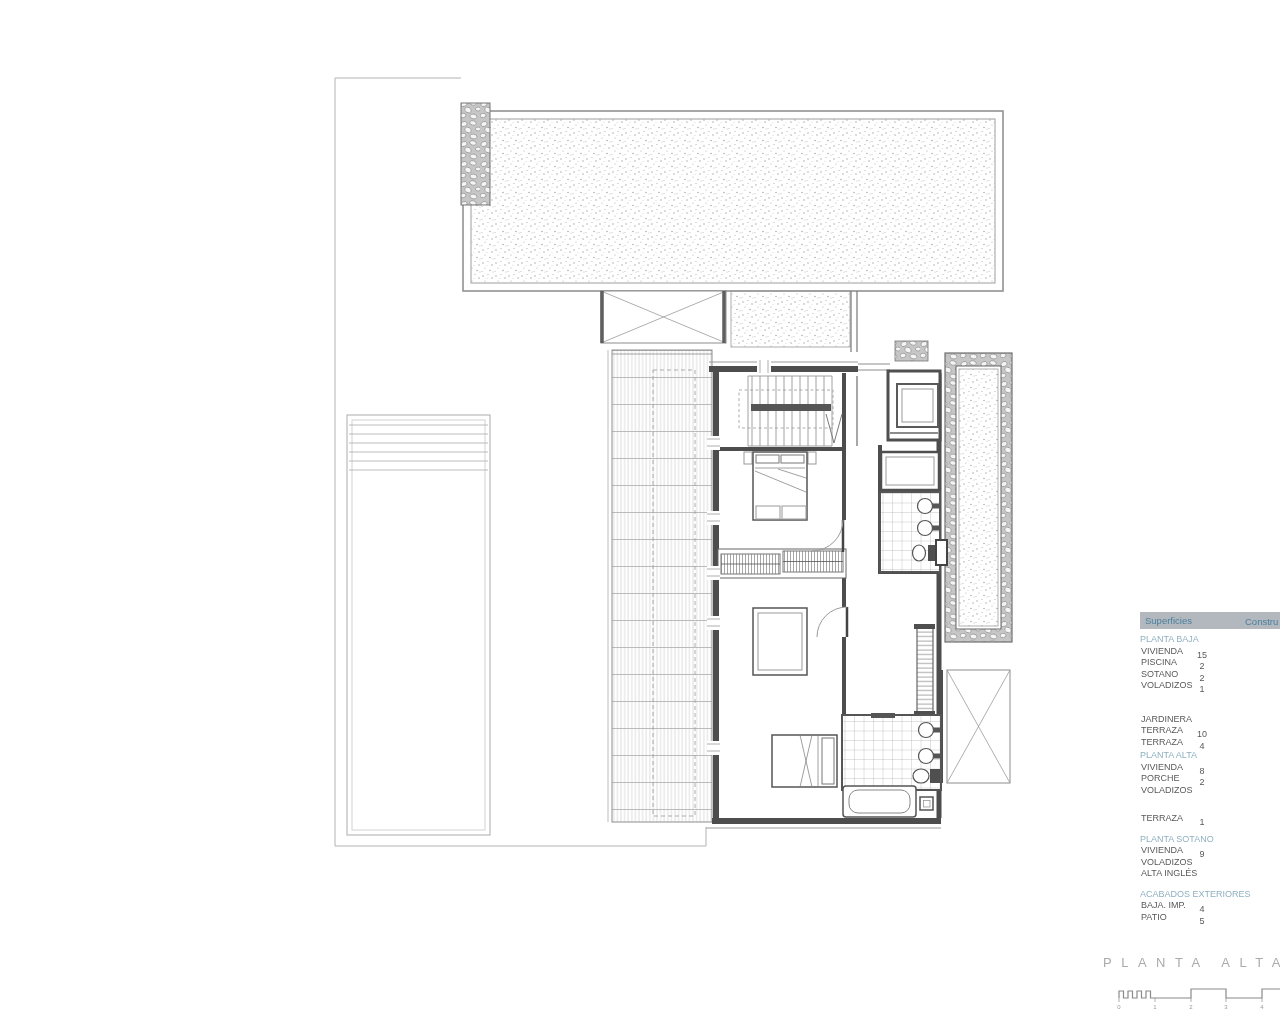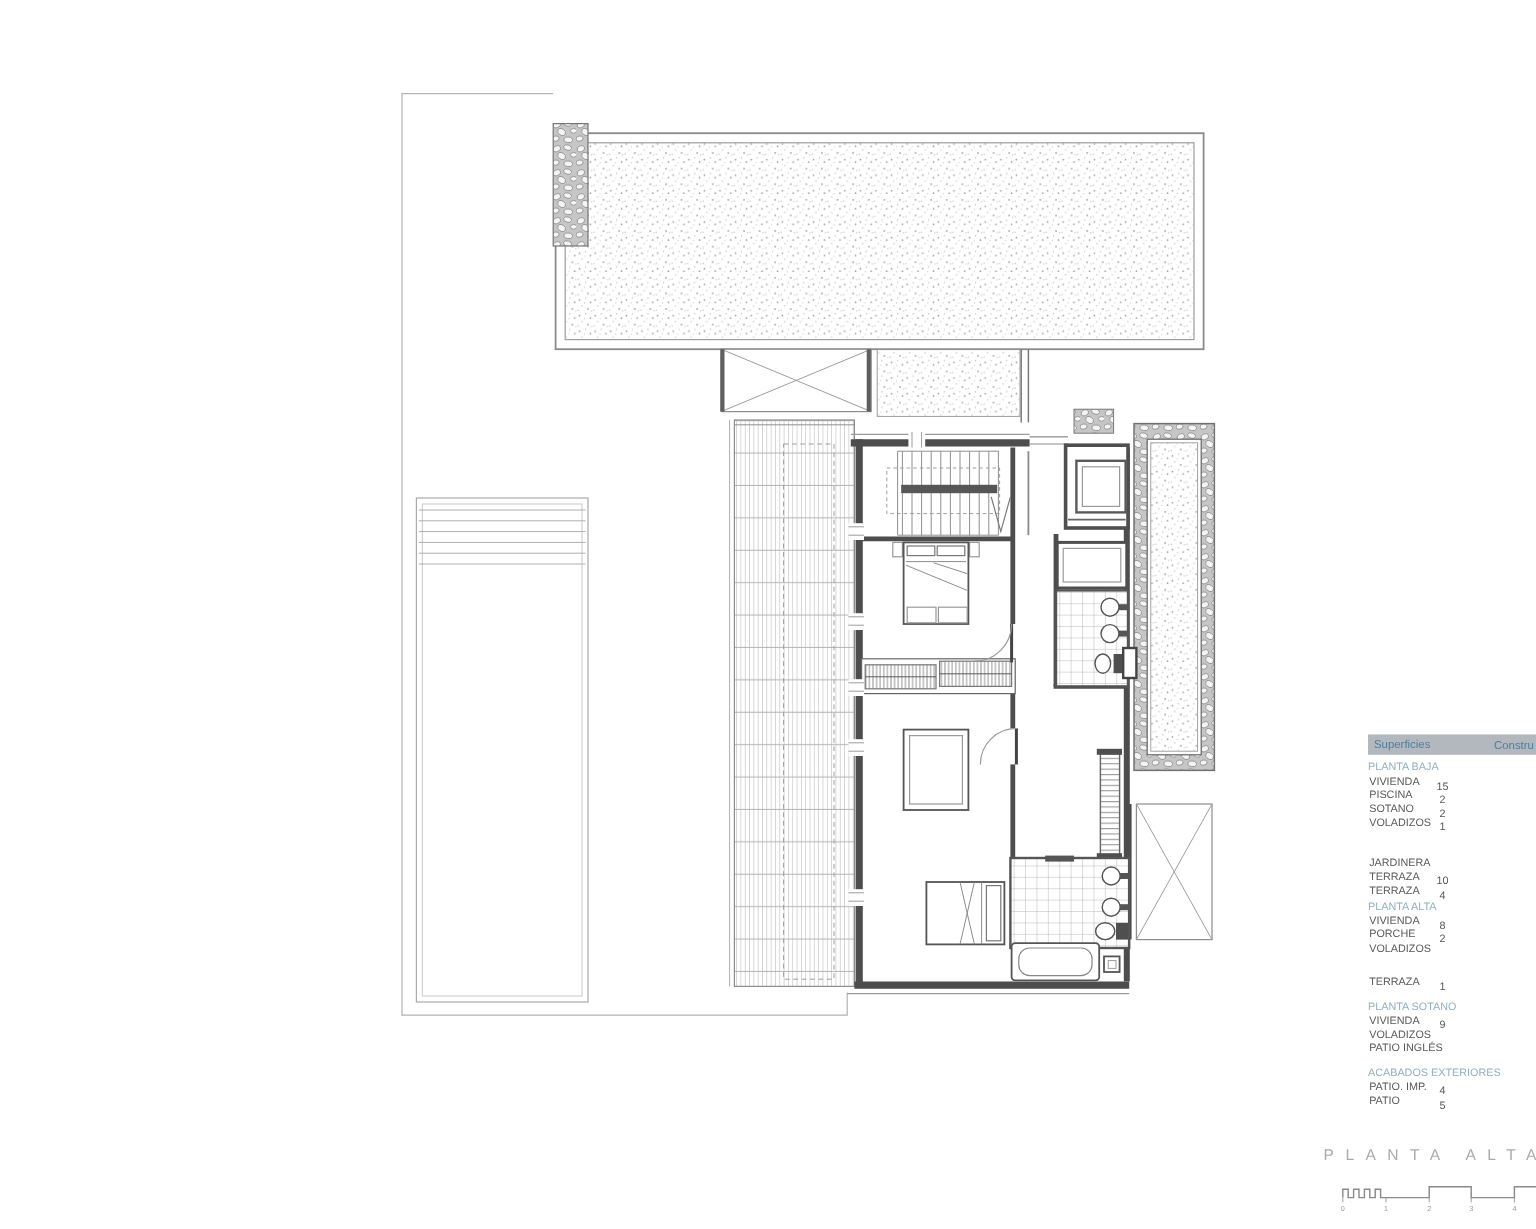--- a/index.html
+++ b/index.html
@@ -318,24 +318,24 @@
         <div class="tsec">PLANTA ALTA</div>
         <div class="trow"><span class="tlbl">VIVIENDA</span><span class="tval">8</span></div>
         <div class="trow"><span class="tlbl">PORCHE</span><span class="tval">2</span></div>
         <div class="trow"><span class="tlbl">VOLADIZOS</span><span class="tval"></span></div>
         <div class="tgap" style="height: 17px;"></div>
         <div class="trow"><span class="tlbl">TERRAZA</span><span class="tval">1</span></div>
         <div class="tgap" style="height: 7px;"></div>
         <div class="tsec">PLANTA SOTANO</div>
         <div class="trow"><span class="tlbl">VIVIENDA</span><span class="tval">9</span></div>
         <div class="trow"><span class="tlbl">VOLADIZOS</span><span class="tval"></span></div>
-        <div class="trow"><span class="tlbl">PATIO INGLÉS</span><span class="tval"></span></div>
+        <div class="trow"><span class="tlbl">ALTA INGLÉS</span><span class="tval"></span></div>
         <div class="tgap" style="height: 7px;"></div>
         <div class="tsec">ACABADOS EXTERIORES</div>
-        <div class="trow"><span class="tlbl">PATIO. IMP.</span><span class="tval">4</span></div>
+        <div class="trow"><span class="tlbl">BAJA. IMP.</span><span class="tval">4</span></div>
         <div class="trow"><span class="tlbl">PATIO</span><span class="tval">5</span></div>
       </div>
 </div>
 
 <div class="plan-title">PLANTA ALTA</div>
 
 <svg style="left:1100px;top:980px;position:absolute" width="180" height="40" viewBox="1100 980 180 40">
   <path d="M1119,998 L1119,991 L1123.5,991 L1123.5,998 L1128,998 L1128,991 L1132.5,991 L1132.5,998 L1137,998 L1137,991 L1141.5,991 L1141.5,998 L1146,998 L1146,991 L1150.5,991 L1150.5,998 L1155,998 L1191,998 L1191,989 L1226,989 L1226,998 L1262,998 L1262,989 L1283,989" fill="none" stroke="#8a8a8a" stroke-width="1.2"></path>
   <g stroke="#9a9a9a" stroke-width="0.8">
     <line x1="1119" y1="998" x2="1119" y2="1002"></line>

